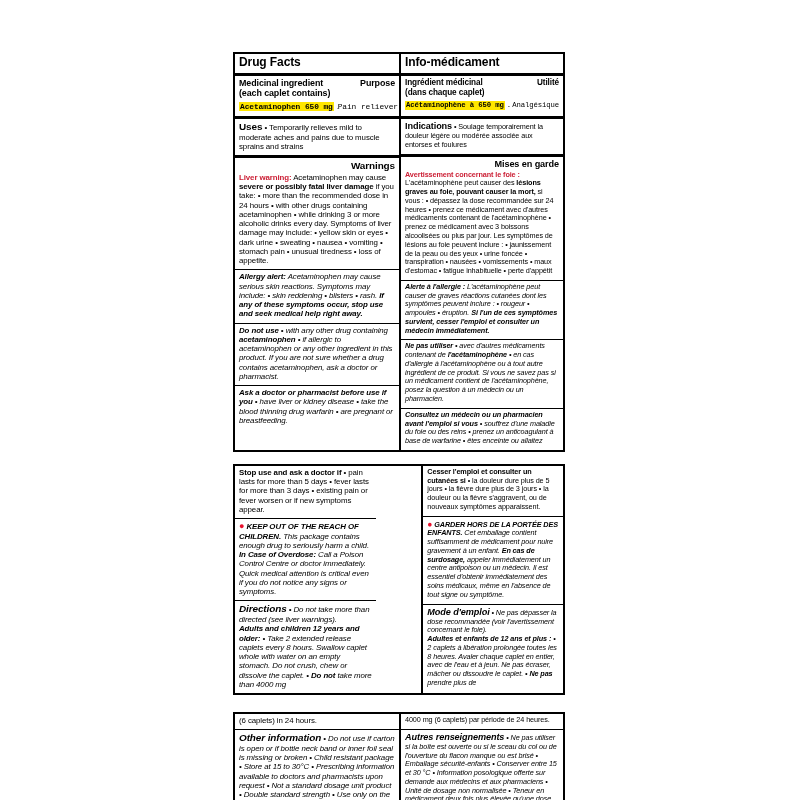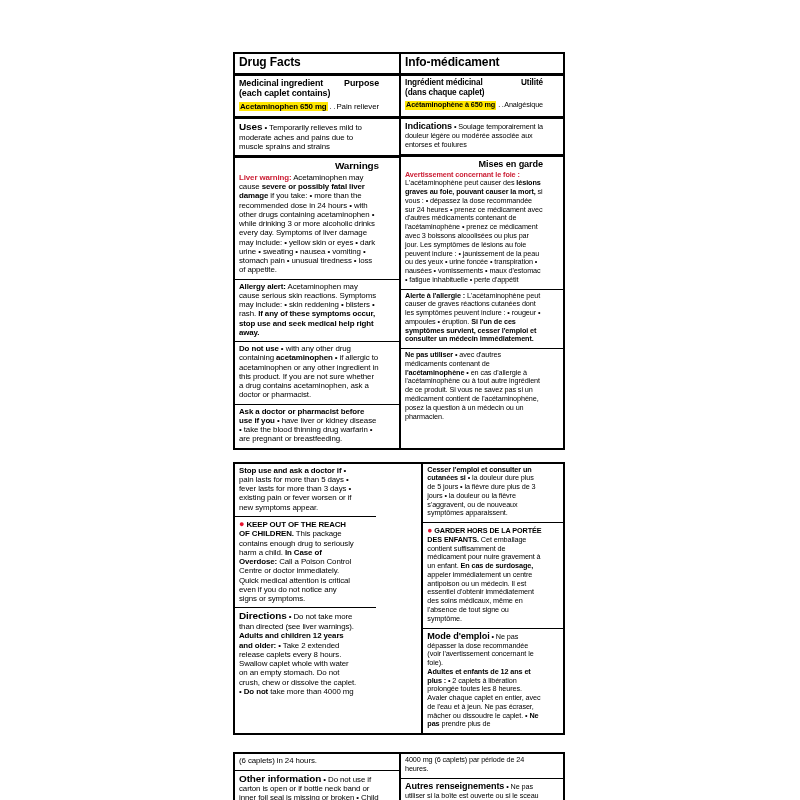--- a/index.html
+++ b/index.html
@@ -10,36 +10,36 @@
 
   .panel { display: flex; border: 2.5px solid #000; background: #fff; }
   .panel-1 { min-height: 333px; margin-bottom: 12px; }
   .panel-2 { min-height: 183px; margin-bottom: 17px; gap: 45px; }
   .panel-3 { min-height: 151px; }
 
   .col { width: 50%; display: flex; flex-direction: column; }
   .col-en { font-size: 7.9px; line-height: 1.17; letter-spacing: -0.1px; }
   .col-fr { border-left: 2.2px solid #000; font-size: 7.25px; line-height: 1.21; letter-spacing: -0.1px; }
 
-  .cell { padding: 2px 20px 4px 4px; }
+  .cell { padding: 2px 4px 4px 4px; }
   .title { font-weight: bold; font-size: 12px; line-height: 1.3; padding: 1px 4px; min-height: 19px; }
   .thick { border-top: 3px solid #000; }
-  .thin  { border-top: 1.5px solid #000; }
+  .thin  { border-top: 1.5px solid #000; font-style: italic; }
   .grow  { flex: 1; }
 
   .h-line { font-weight: bold; font-size: 1.26em; margin-bottom: 1px; text-align: right; }
   .seg.b  { font-weight: bold; }
   .seg.h  { font-weight: bold; font-size: 1.26em; }
   .seg.rb { font-weight: bold; color: var(--red, #cc2036); }
   .seg.dot{ color: var(--dotred, #e8112d); font-size: 1.15em; }
 
   .ing { min-height: 43px; }
   .ing-head { display: flex; justify-content: space-between; align-items: flex-start; font-weight: bold; font-size: 1.13em; }
   .ing-purpose { text-align: right; white-space: nowrap; }
-  .ing-value { display: flex; align-items: flex-end; margin-top: 3px; }
+  .ing-value { display: flex; align-items: flex-end; margin-top: 3px; font-family: Liberation Mono, monospace; }
   .hl { background: var(--hl, #ffe600); font-weight: bold; padding: 0 1px; white-space: nowrap; }
   .dots { flex: 1; overflow: hidden; white-space: nowrap; padding: 0 2px; letter-spacing: 1.5px; }
   .purpose { white-space: nowrap; }
   .uses-cell { min-height: 27px; }
 </style>
 </head>
 <body>
 
 <div class="sheet">
   <div class="label">
@@ -86,20 +86,21 @@
             <span class="purpose">Analgésique</span>
           </div>
         </div>
         <div class="cell thick uses-cell"><span class="seg h">Indications</span><span class="seg">  • Soulage temporairement la douleur légère ou modérée associée aux entorses et foulures</span></div>
         <div class="cell thick">
           <div class="h-line">Mises en garde</div>
           <div><span class="seg rb">Avertissement concernant le foie :</span><span class="seg"> L'acétaminophène peut causer des </span><span class="seg b">lésions graves au foie, pouvant causer la mort,</span><span class="seg"> si vous : • dépassez la dose recommandée sur 24 heures  • prenez ce médicament avec d'autres médicaments contenant de l'acétaminophène  • prenez ce médicament avec 3 boissons alcoolisées ou plus par jour. Les symptômes de lésions au foie peuvent inclure : • jaunissement de la peau ou des yeux  • urine foncée  • transpiration  • nausées  • vomissements  • maux d'estomac  • fatigue inhabituelle  • perte d'appétit</span></div>
         </div>
         <div class="cell thin"><span class="seg b">Alerte à l'allergie :</span><span class="seg"> L'acétaminophène peut causer de graves réactions cutanées dont les symptômes peuvent inclure : • rougeur  • ampoules  • éruption. </span><span class="seg b">Si l'un de ces symptômes survient, cesser l'emploi et consulter un médecin immédiatement.</span></div>
         <div class="cell thin"><span class="seg b">Ne pas utiliser</span><span class="seg">  • avec d'autres médicaments contenant de </span><span class="seg b">l'acétaminophène</span><span class="seg">  • en cas d'allergie à l'acétaminophène ou à tout autre ingrédient de ce produit. Si vous ne savez pas si un médicament contient de l'acétaminophène, posez la question à un médecin ou un pharmacien.</span></div>
+        <div class="cell thin grow"><span class="seg b">Consultez un médecin ou un pharmacien avant l'emploi si vous</span><span class="seg">  • souffrez d'une maladie du foie ou des reins  • prenez un anticoagulant à base de warfarine  • êtes enceinte ou allaitez</span></div>
       </div>
     </div>
 
     <div class="panel panel-2">
       <div class="col col-en">
         <div class="cell"><span class="seg b">Stop use and ask a doctor if</span><span class="seg">  • pain lasts for more than 5 days  • fever lasts for more than 3 days  • existing pain or fever worsen or if new symptoms appear.</span></div>
         <div class="cell thin"><span class="seg dot">●</span><span class="seg b"> KEEP OUT OF THE REACH OF CHILDREN.</span><span class="seg"> This package contains enough drug to seriously harm a child. </span><span class="seg b">In Case of Overdose:</span><span class="seg"> Call a Poison Control Centre or doctor immediately. Quick medical attention is critical even if you do not notice any signs or symptoms.</span></div>
         <div class="cell thin grow">
           <div><span class="seg h">Directions</span><span class="seg">  • Do not take more than directed (see liver warnings).</span></div>
           <div><span class="seg b">Adults and children 12 years and older:</span><span class="seg"> • Take 2 extended release caplets every 8 hours. Swallow caplet whole with water on an empty stomach. Do not crush, chew or dissolve the caplet.  • </span><span class="seg b">Do not</span><span class="seg"> take more than 4000 mg</span></div>

